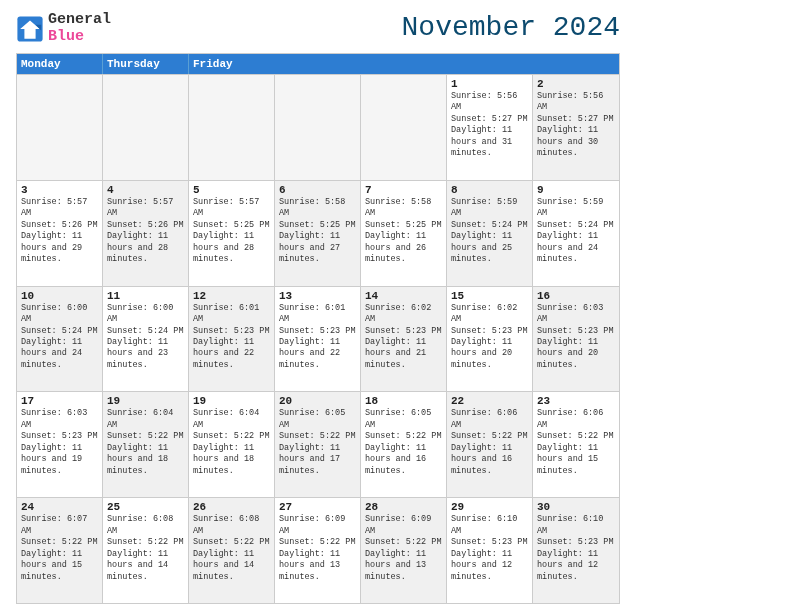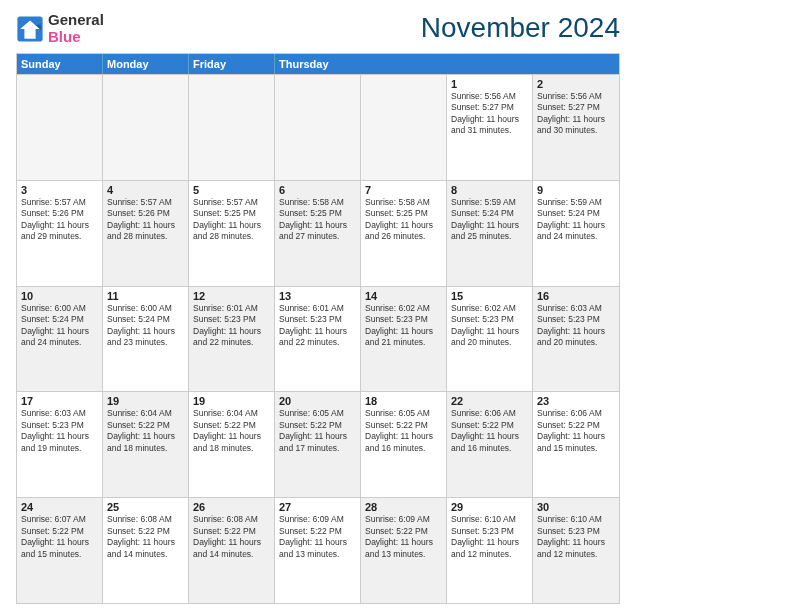--- a/index.html
+++ b/index.html
@@ -9,20 +9,21 @@
       width: 792px;
       height: 612px;
       overflow: hidden;
     }
     .page {
       width: 636px;
       height: 612px;
       padding: 12px 16px 8px 16px;
       display: flex;
       flex-direction: column;
+      font-family: Liberation Mono, monospace;
     }
     .header {
       display: flex;
       justify-content: space-between;
       align-items: flex-start;
       margin-bottom: 8px;
     }
     .logo {
       display: flex;
       align-items: center;
@@ -131,24 +132,23 @@
         <span class="logo-blue">Blue</span>
       </div>
     </div>
     <div class="title-block">
       <div class="month-title">November 2024</div>
     </div>
   </div>
 
   <div class="calendar">
     <div class="cal-header-row">
-    <div class="cal-header-cell">Sunday</div>
         <div class="cal-header-cell">Monday</div>
+        <div class="cal-header-cell">Thursday</div>
         <div class="cal-header-cell">Friday</div>
-        <div class="cal-header-cell">Thursday</div>
       </div>
     <div class="cal-body">
     <div class="cal-row">
           <div class="cal-cell empty"></div>
           <div class="cal-cell empty"></div>
           <div class="cal-cell empty"></div>
           <div class="cal-cell empty"></div>
           <div class="cal-cell empty"></div>
           <div class="cal-cell">
             <span class="day-num">1</span>

